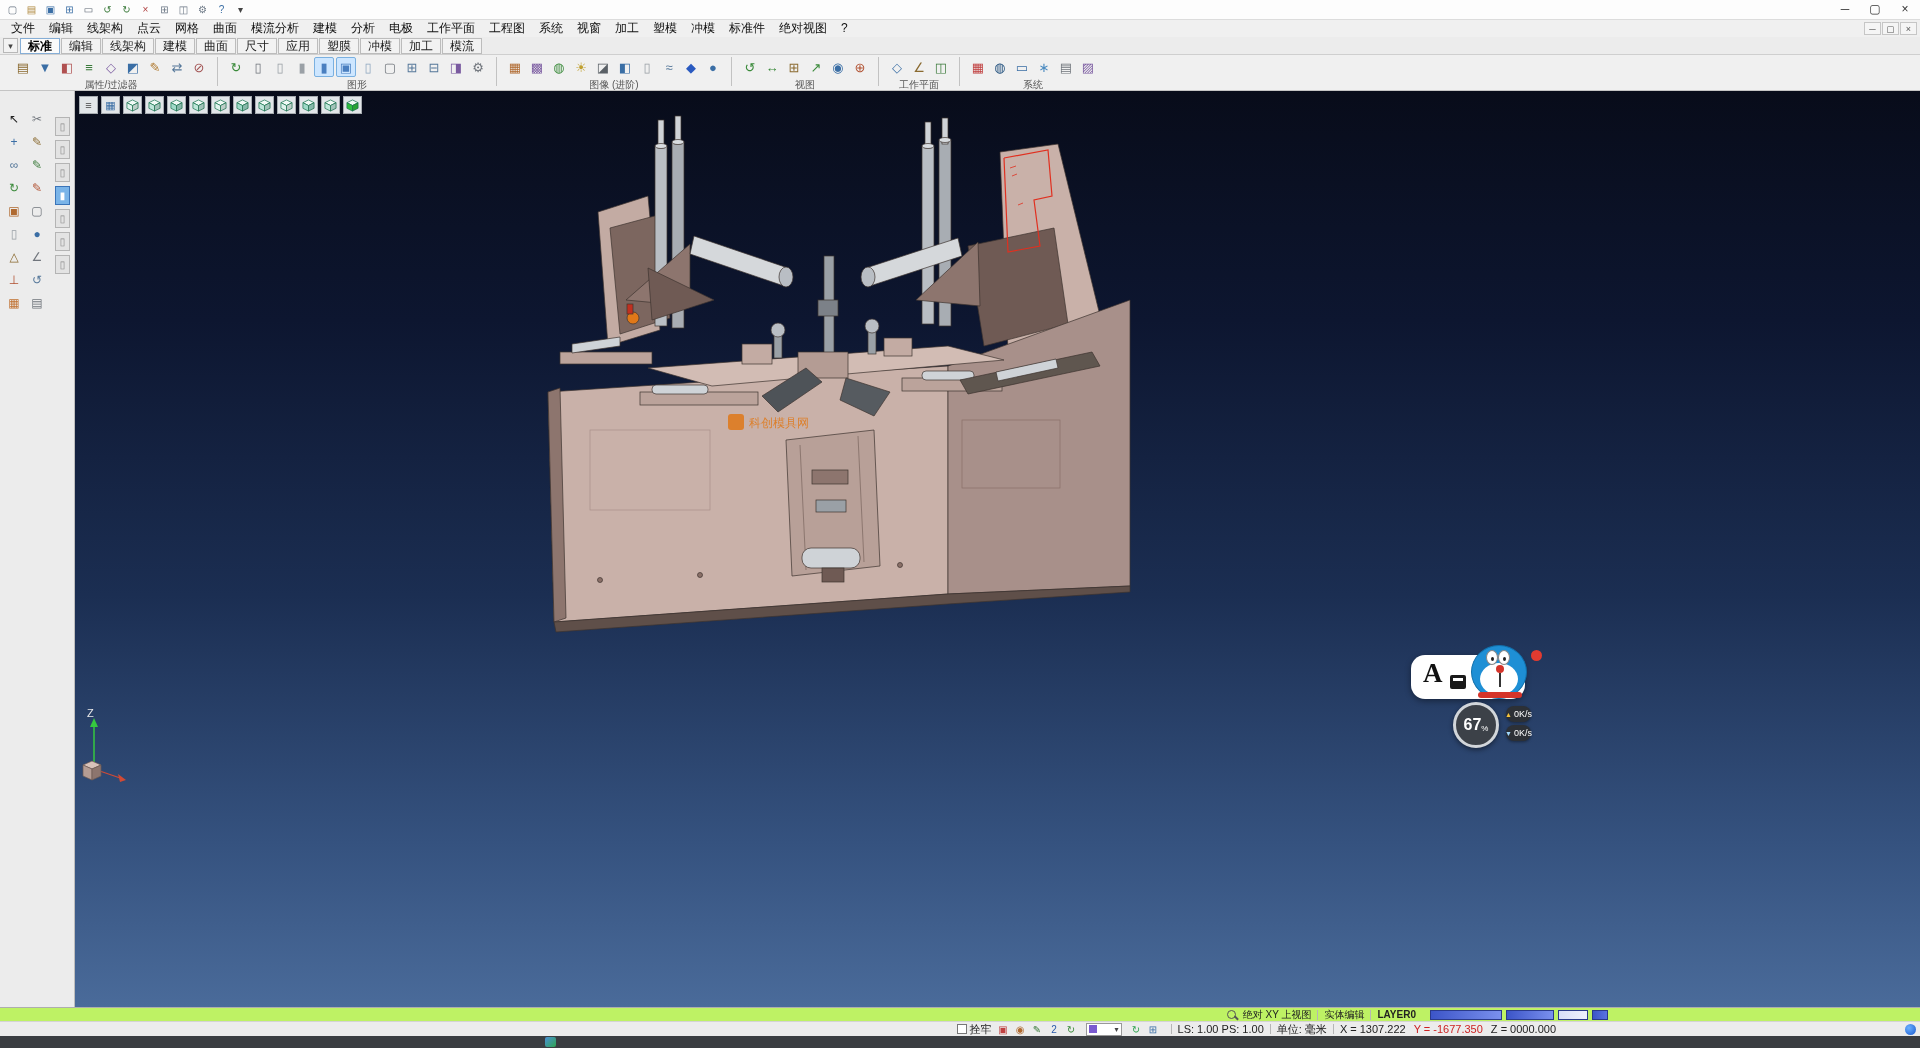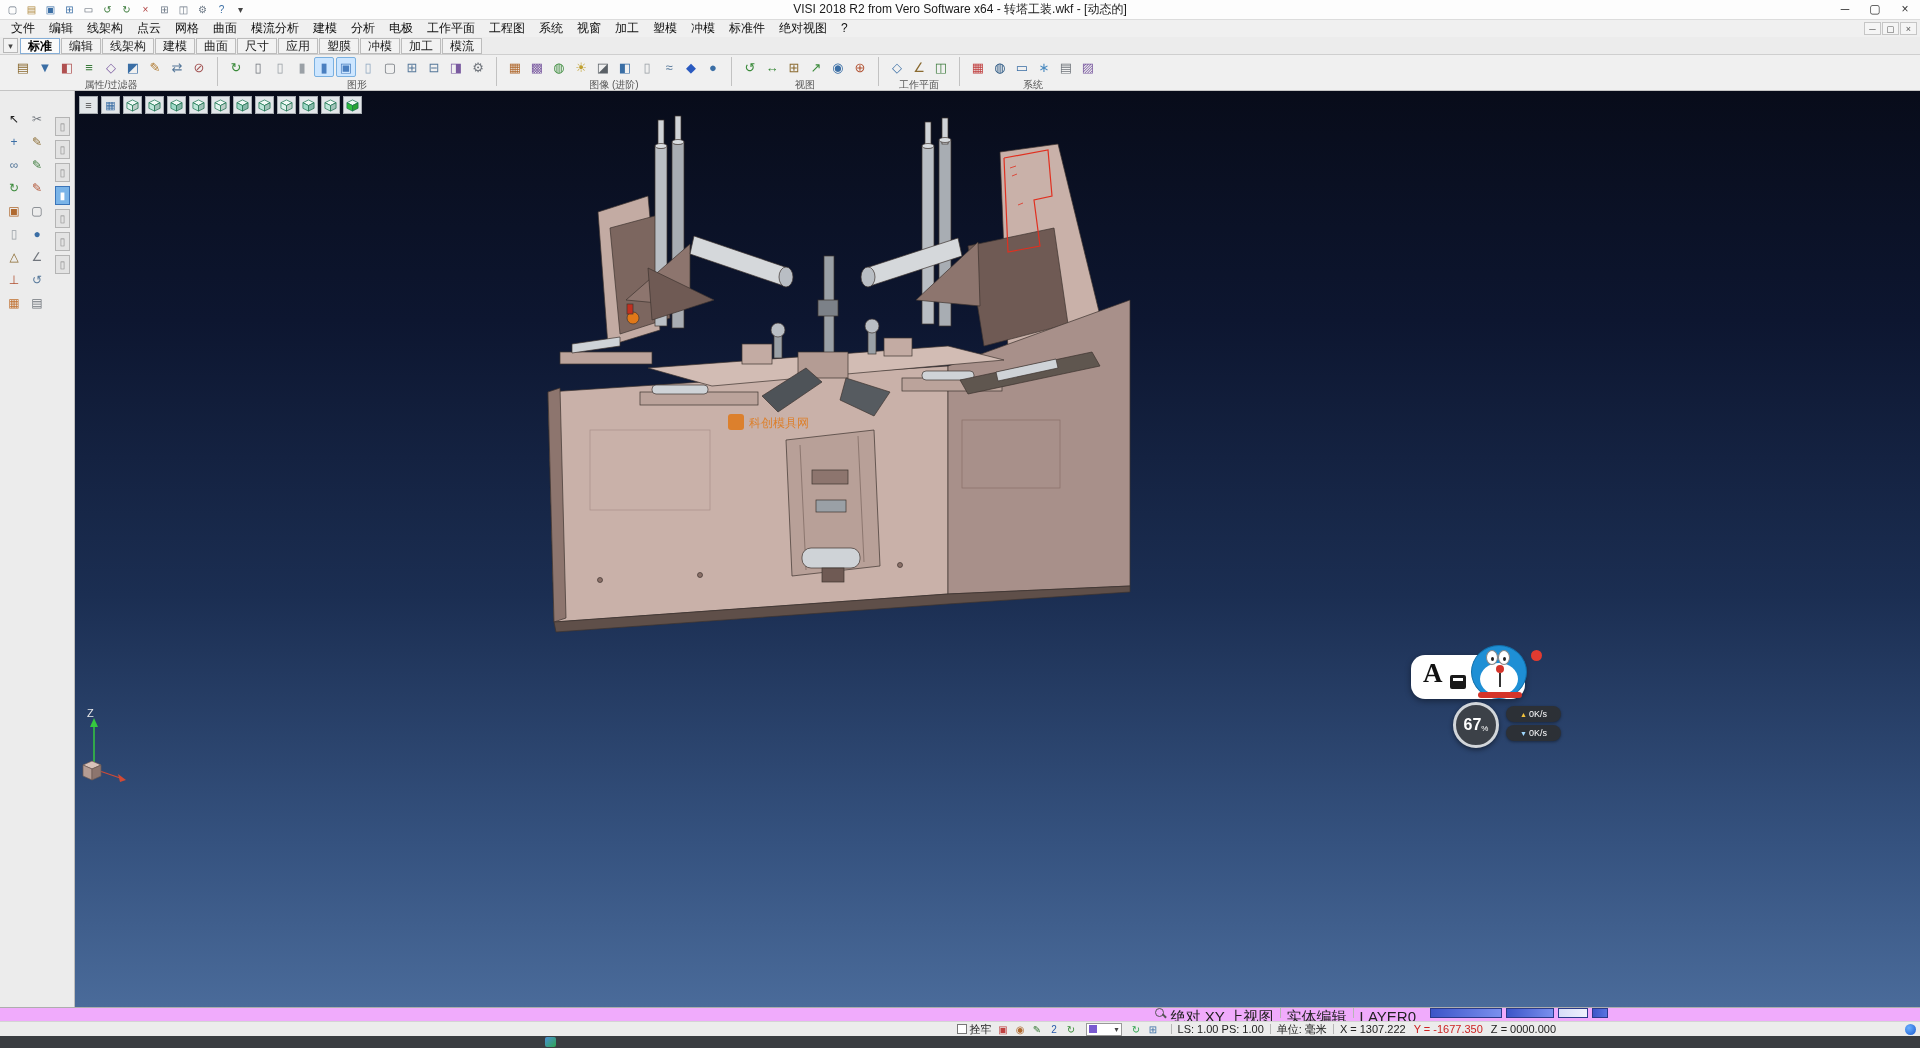--- a/index.html
+++ b/index.html
@@ -63,34 +63,34 @@
   .d-eyes i{width:12px;height:15px;background:#fff;border:1px solid #888;border-radius:50%;display:block;position:relative}
   .d-eyes i::after{content:"";position:absolute;left:4px;top:6px;width:3px;height:4px;background:#222;border-radius:50%}
   .d-nose{position:absolute;left:24px;top:19px;width:8px;height:8px;background:#d5342a;border-radius:50%}
   .d-mouth{position:absolute;left:27px;top:27px;width:2px;height:14px;background:#333}
   .d-collar{position:absolute;left:6px;top:46px;width:44px;height:6px;background:#d5342a;border-radius:3px}
   .dora-balloon{position:absolute;left:120px;top:5px;width:11px;height:11px;background:#e23b30;border-radius:50%}
   .pct{position:absolute;left:42px;top:57px;width:46px;height:46px;background:#3c4148;border:3px solid #d2d6da;border-radius:50%;color:#fff;display:flex;align-items:center;justify-content:center;box-shadow:0 2px 5px rgba(0,0,0,.45)}
   .pct-num{font-size:16px;font-weight:bold}
   .pct-unit{font-size:8px;margin-top:7px}
   .net{position:absolute;left:95px;top:61px;display:flex;flex-direction:column;gap:3px}
-  .net-pill{width:55px;height:16px;background:#2c3036;border-radius:8px;color:#fff;font-size:9px;display:flex;align-items:center;justify-content:center;gap:2px;box-shadow:0 1px 3px rgba(0,0,0,.4)}
+  .net-pill{width:25px;height:16px;background:#2c3036;border-radius:8px;color:#fff;font-size:9px;display:flex;align-items:center;justify-content:center;gap:2px;box-shadow:0 1px 3px rgba(0,0,0,.4)}
   .arrow{font-size:7px}
   .arrow.up{color:#f5c33b}
   .arrow.dn{color:#9fd8ff}
 
   
-  .status1{height:14px;background:#f0abfc;border-top:1px solid #aeaeae;display:flex;font-size:15px;color:#222;position:relative}
+  .status1{height:14px;background:#bef264;border-top:1px solid #aeaeae;display:flex;align-items:center;font-size:10px;color:#222;position:relative}
   .status2{height:15px;background:#ececec;border-top:1px solid #d4d4d4;display:flex;align-items:center;font-size:11px;color:#222;position:relative}
   .spacer{flex:1}
   .sep{width:1px;height:10px;background:#b6b6b6;margin:0 6px}
   .mag{width:9px;height:9px;border:1.5px solid #555;border-radius:50%;position:relative;margin-right:7px}
   .mag::after{content:"";position:absolute;left:6px;top:6px;width:5px;height:1.5px;background:#555;transform:rotate(45deg)}
   .s1-text{white-space:nowrap}
-  .s1-text.layer{font-weight:normal}
+  .s1-text.layer{font-weight:bold}
   .s1-swatches{display:flex;gap:4px;margin-left:14px}
   .swatch{height:10px;border:1px solid #2a3a8a}
   .s1-tail{width:312px}
   .cbx{width:10px;height:10px;border:1px solid #777;background:#fff;margin-right:3px}
   .s2-icons{display:flex;gap:2px;margin:0 4px}
   .s2icon{width:15px;height:13px;font-size:10px;line-height:13px;text-align:center}
   .combo{width:36px;height:13px;background:#fff;border:1px solid #999;display:flex;align-items:center;justify-content:space-between;padding:0 2px;margin:0 3px}
   .combo-chip{width:8px;height:8px;background:#7a5ad0}
   .combo-arrow{font-size:8px;color:#444}
   .coord{white-space:nowrap;margin-right:8px}
@@ -116,21 +116,20 @@
         <div class="qicon" style="color: rgb(90, 100, 112);">▭</div>
         <div class="qicon" style="color: rgb(58, 122, 58);">↺</div>
         <div class="qicon" style="color: rgb(58, 122, 58);">↻</div>
         <div class="qicon" style="color: rgb(176, 64, 64);">×</div>
         <div class="qicon" style="color: rgb(106, 118, 132);">⊞</div>
         <div class="qicon" style="color: rgb(106, 118, 132);">◫</div>
         <div class="qicon" style="color: rgb(106, 118, 132);">⚙</div>
         <div class="qicon" style="color: rgb(58, 110, 165);">?</div>
         <div class="qicon" style="color: rgb(68, 68, 68);">▾</div>
       </div>
-    <div class="title">VISI 2018 R2 from Vero Software x64 - 转塔工装.wkf - [动态的]</div>
     <div class="win-controls" id="winctl">
         <div class="win-btn">─</div>
         <div class="win-btn">▢</div>
         <div class="win-btn">×</div>
       </div>
   </div>
 
   <div class="menubar">
     <div style="display:flex" id="menu-items">
         <div class="menu-item">文件</div>

